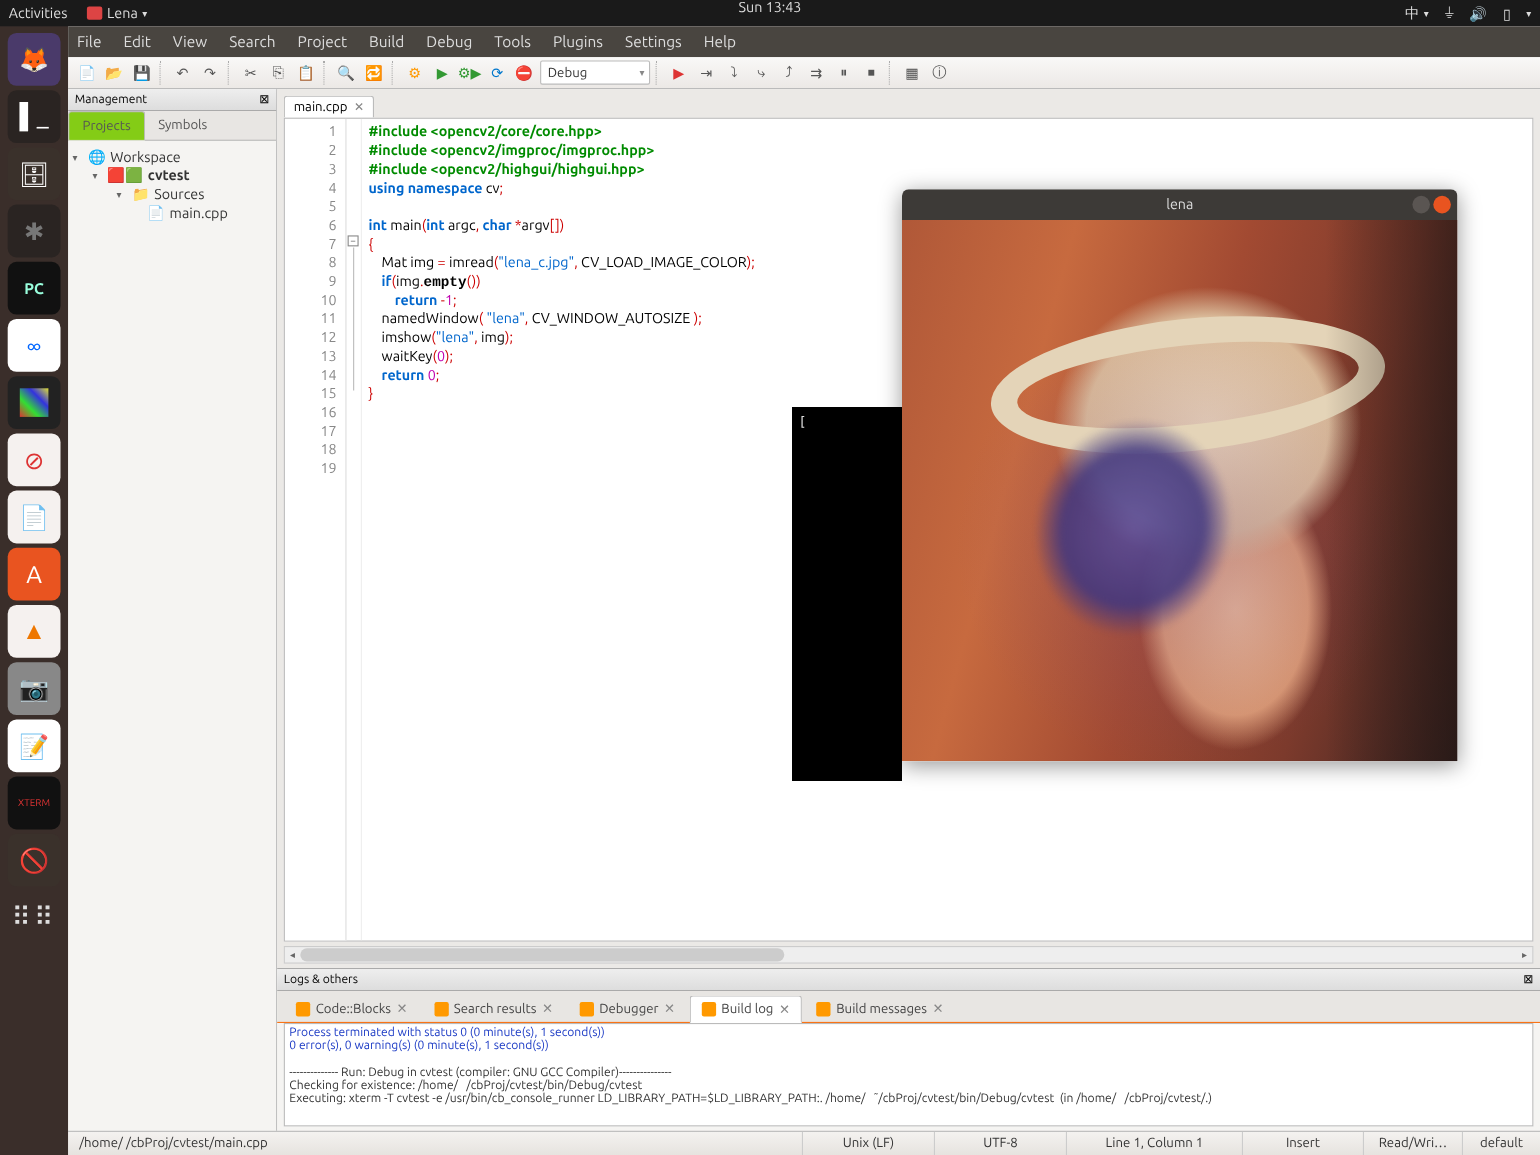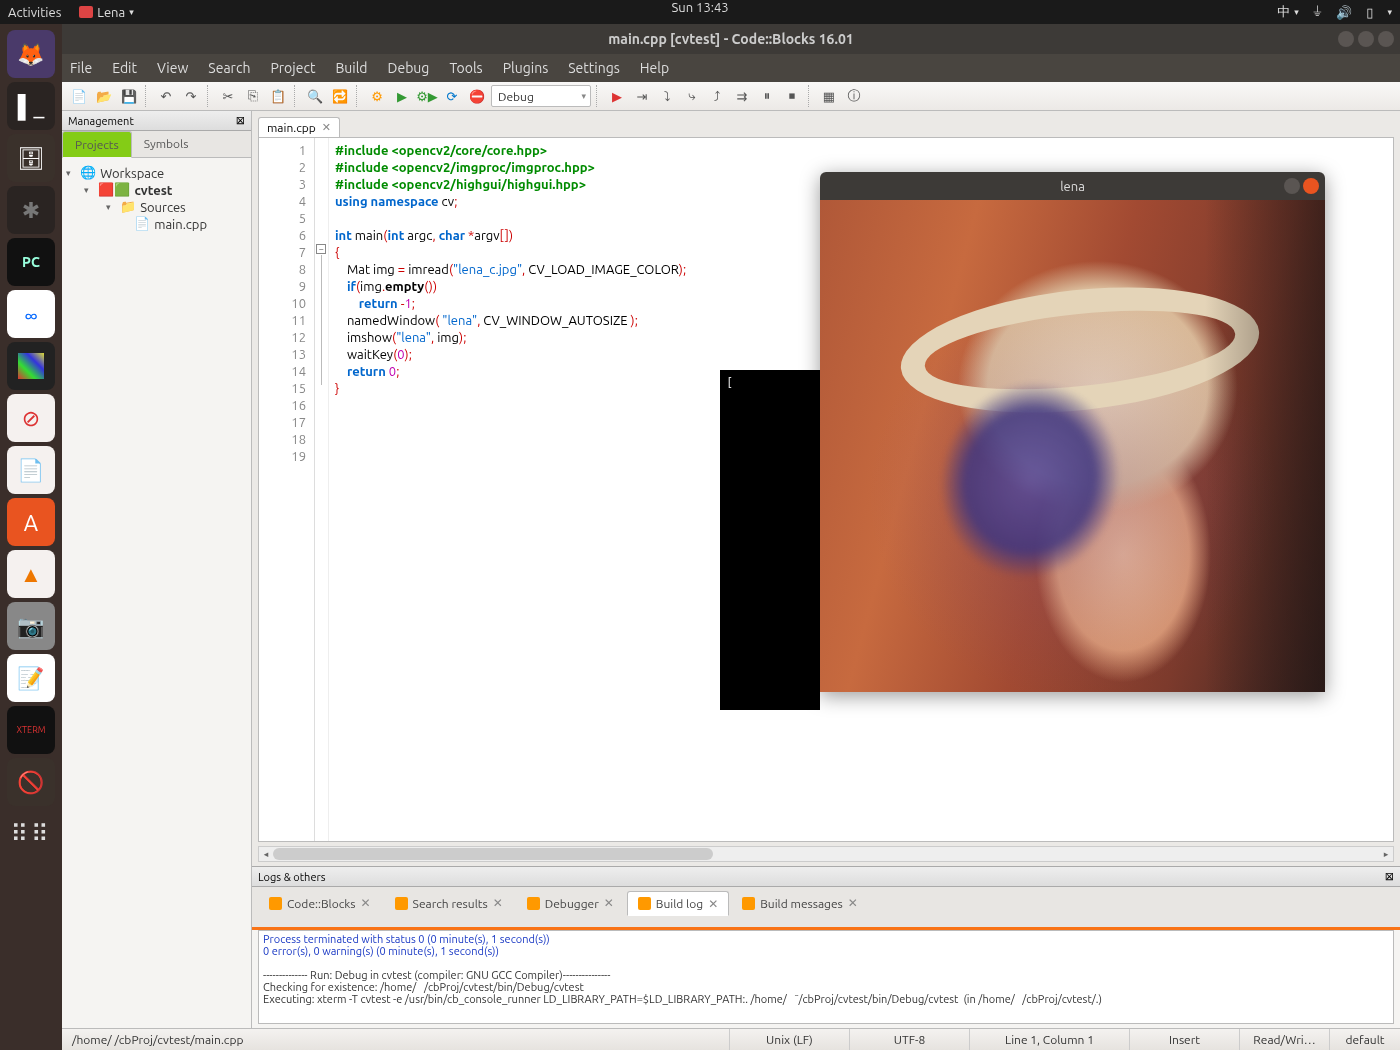--- a/index.html
+++ b/index.html
@@ -69,31 +69,31 @@
   .edtab .x { color:#888; font-size:11px;}
   .editor { flex:1; background:#fff; border:1px solid #bbb; margin:0 6px 4px 6px; display:flex; font-family:"DejaVu Sans Mono",monospace; font-size:13px; position:relative; overflow:hidden;}
   .gutter { width:56px; background:#fff; color:#888; text-align:right; padding:4px 8px 4px 4px; border-right:1px solid #ddd; line-height:17px; white-space:pre;}
   .foldcol { width:14px; border-right:1px solid #eee; position:relative;}
   .foldmark { position:absolute; left:1px; width:10px; height:10px; border:1px solid #888; font-size:9px; line-height:8px; text-align:center; color:#555; background:#fff;}
   .foldline { position:absolute; left:6px; width:1px; background:#bbb;}
   .code { padding:4px 6px; line-height:17px; white-space:pre; }
   .kw { color:#0066cc; font-weight:bold;text-align:right;}
   .pp { color:#008b00;font-weight:bold;}
   .str { color:#0066cc;}
-  .fn { font-weight:bold; }
+  .fn { font-weight:bold;font-family:Liberation Mono, monospace; }
   .num { color:#c000b0;}
   .brace { color:#cc0000;}
   .op { color:#cc0000;}
   .hscroll { height:16px; margin:0 6px 4px 6px; background:#eee; border:1px solid #ccc; position:relative;}
   .hscroll .thumb { position:absolute; left:14px; top:1px; bottom:1px; width:440px; background:#ccc; border-radius:6px;}
   .hscroll .arr { position:absolute; top:0; bottom:0; width:14px; display:flex; align-items:center; justify-content:center; font-size:9px; color:#666;}
 
   .logs { border-top:1px solid #aaa; background:#f5f4f2; display:flex; flex-direction:column; }
   .logs-title { height:20px; background:linear-gradient(#eee,#ddd); border-bottom:1px solid #aaa; font-size:11px; padding:2px 6px; display:flex; justify-content:space-between; align-items:center;}
-  .logs-tabs { display:flex; background:#e8e6e3; border-bottom:3px solid #f97316; padding:4px 6px 12px 6px; gap:2px;}
+  .logs-tabs { display:flex; background:#e8e6e3; border-bottom:1px solid #f97316; padding:4px 6px 0 6px; gap:2px;}
   .ltab { padding:4px 10px; font-size:12px; display:flex; align-items:center; gap:5px; color:#444; border:1px solid transparent;}
   .ltab.active { background:#fff; border:1px solid #bbb; border-bottom:1px solid #fff; border-radius:3px 3px 0 0; margin-bottom:-1px;}
   .ltab .x { color:#888; font-size:12px;}
   .licon-s { width:13px; height:13px; border-radius:2px; background:#f90;}
   .logbody { height:94px; background:#fff; margin:0 6px 4px 6px; border:1px solid #bbb; font-family:monospace; font-size:11px; padding:2px 4px; color:#333; overflow:hidden; white-space:pre;}
   .logblue { color:#1a39c4;}
 
   .statusbar { height:22px; background:linear-gradient(#f4f2f0,#e6e3df); border-top:1px solid #bbb; display:flex; align-items:center; font-size:12px; color:#333; }
   .statusbar .cell { padding:0 10px; border-right:1px solid #ccc; height:100%; display:flex; align-items:center;}
   .statusbar .flex { flex:1; }
@@ -167,28 +167,20 @@
   <div class="licon cam">📷</div>
   <div class="licon notes">📝</div>
   <div class="licon xterm" style="font-size:9px;color:#d33">XTERM</div>
   <div class="licon block">
       <span style="color:#d33">🚫</span>
     </div>
   <div class="licon grid">⠿⠿</div>
 </div>
 
 <div class="cbwin">
-  <div class="cbtitlebar">
-    <span>main.cpp [cvtest] - Code::Blocks 16.01</span>
-    <div class="wbtns">
-      <div class="wbtn"></div>
-      <div class="wbtn"></div>
-      <div class="wbtn"></div>
-    </div>
-  </div>
   <div class="menubar" id="menubar">
       <span>File</span>
       <span>Edit</span>
       <span>View</span>
       <span>Search</span>
       <span>Project</span>
       <span>Build</span>
       <span>Debug</span>
       <span>Tools</span>
       <span>Plugins</span>

